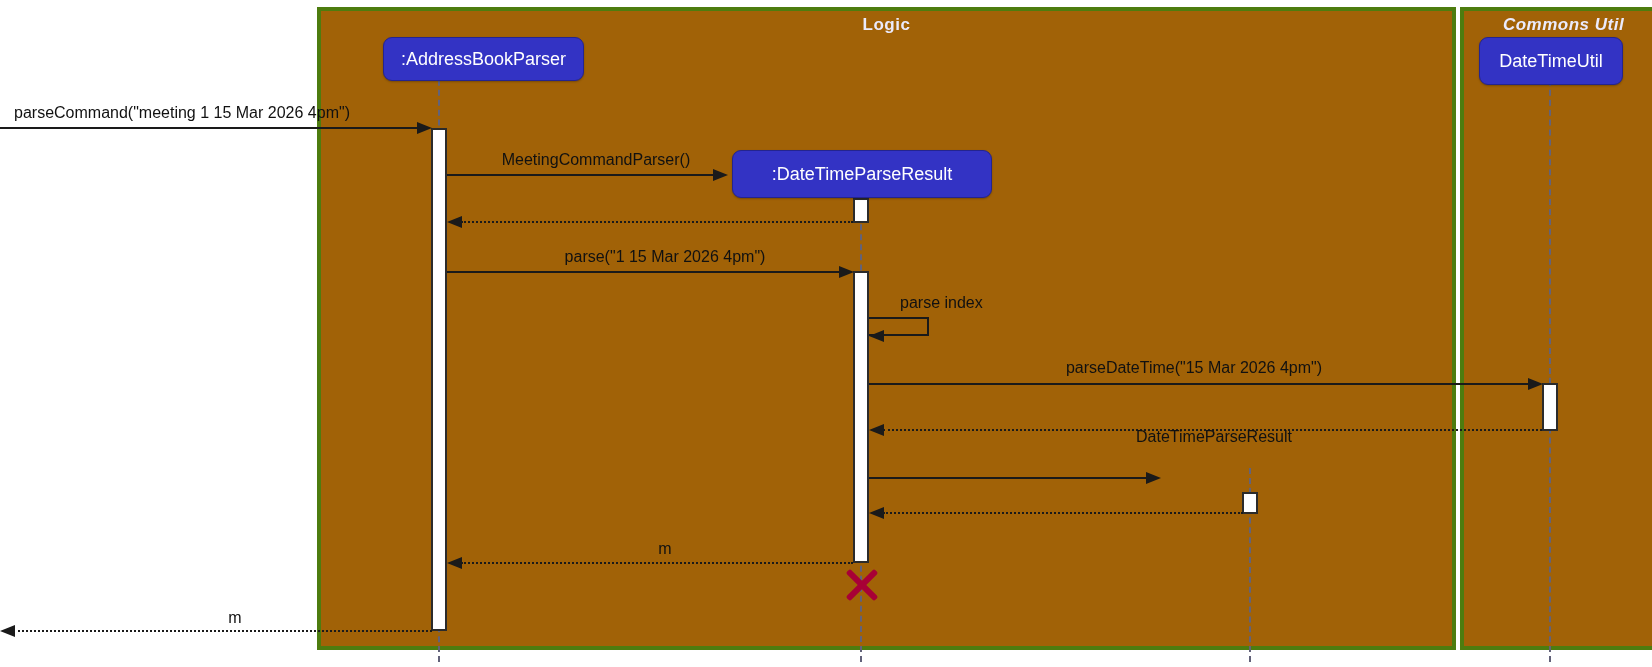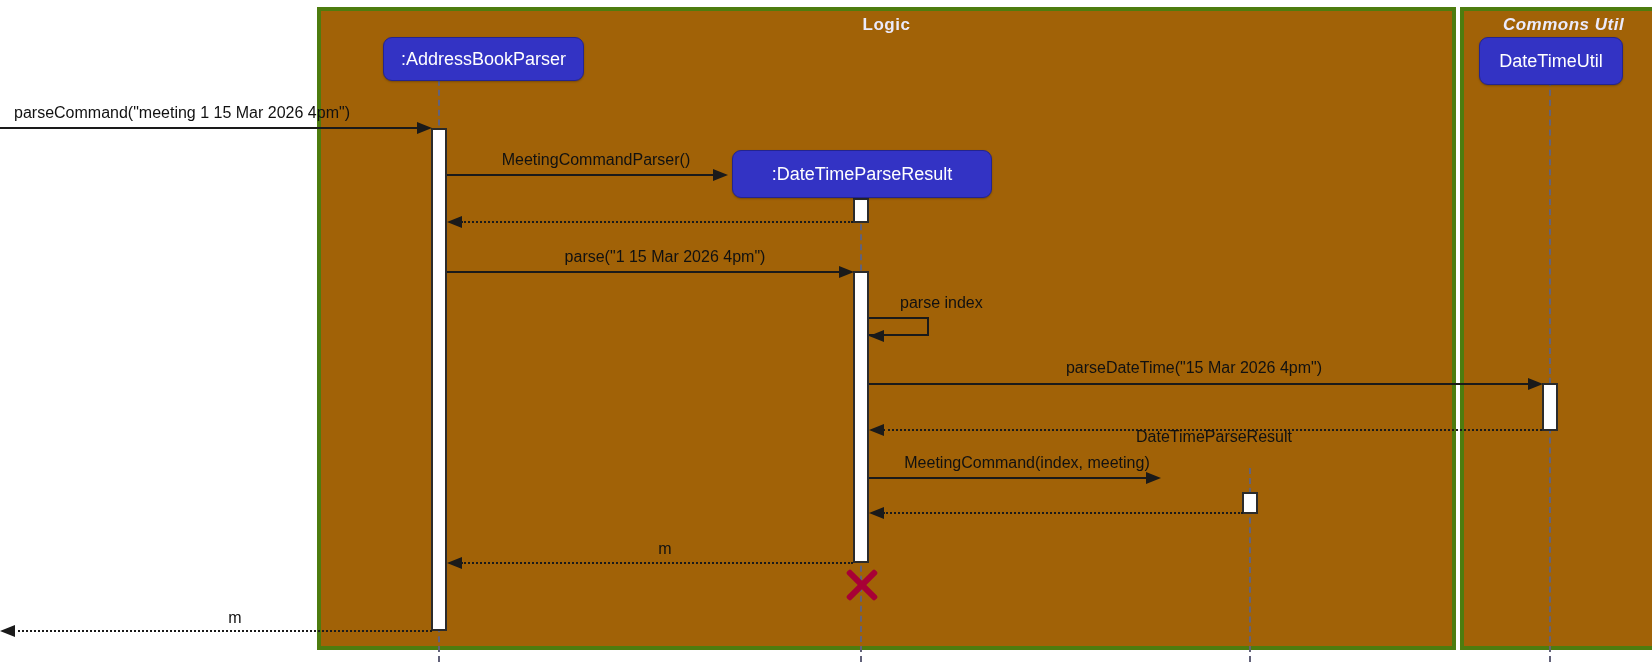--- a/index.html
+++ b/index.html
@@ -132,21 +132,20 @@
   <div class="msg" id="m6-line"></div>
   <div class="head-right" id="m6-head"></div>
   <div class="msg-label center" id="m6-label">parseDateTime("15 Mar 2026 4pm")</div>
 
   <div class="msg dashed" id="m7-line"></div>
   <div class="head-left" id="m7-head"></div>
   <div class="msg-label center" id="m7-label">DateTimeParseResult</div>
 
   <div class="msg" id="m8-line"></div>
   <div class="head-right" id="m8-head"></div>
-  <div class="msg-label center" id="m8-label">MeetingCommand(index, meeting)</div>
 
   <div class="msg dashed" id="m9-line"></div>
   <div class="head-left" id="m9-head"></div>
 
   <div class="msg dashed" id="m10-line"></div>
   <div class="head-left" id="m10-head"></div>
   <div class="msg-label center" id="m10-label">m</div>
 
   <div class="msg dashed" id="m11-line"></div>
   <div class="head-left" id="m11-head"></div>

